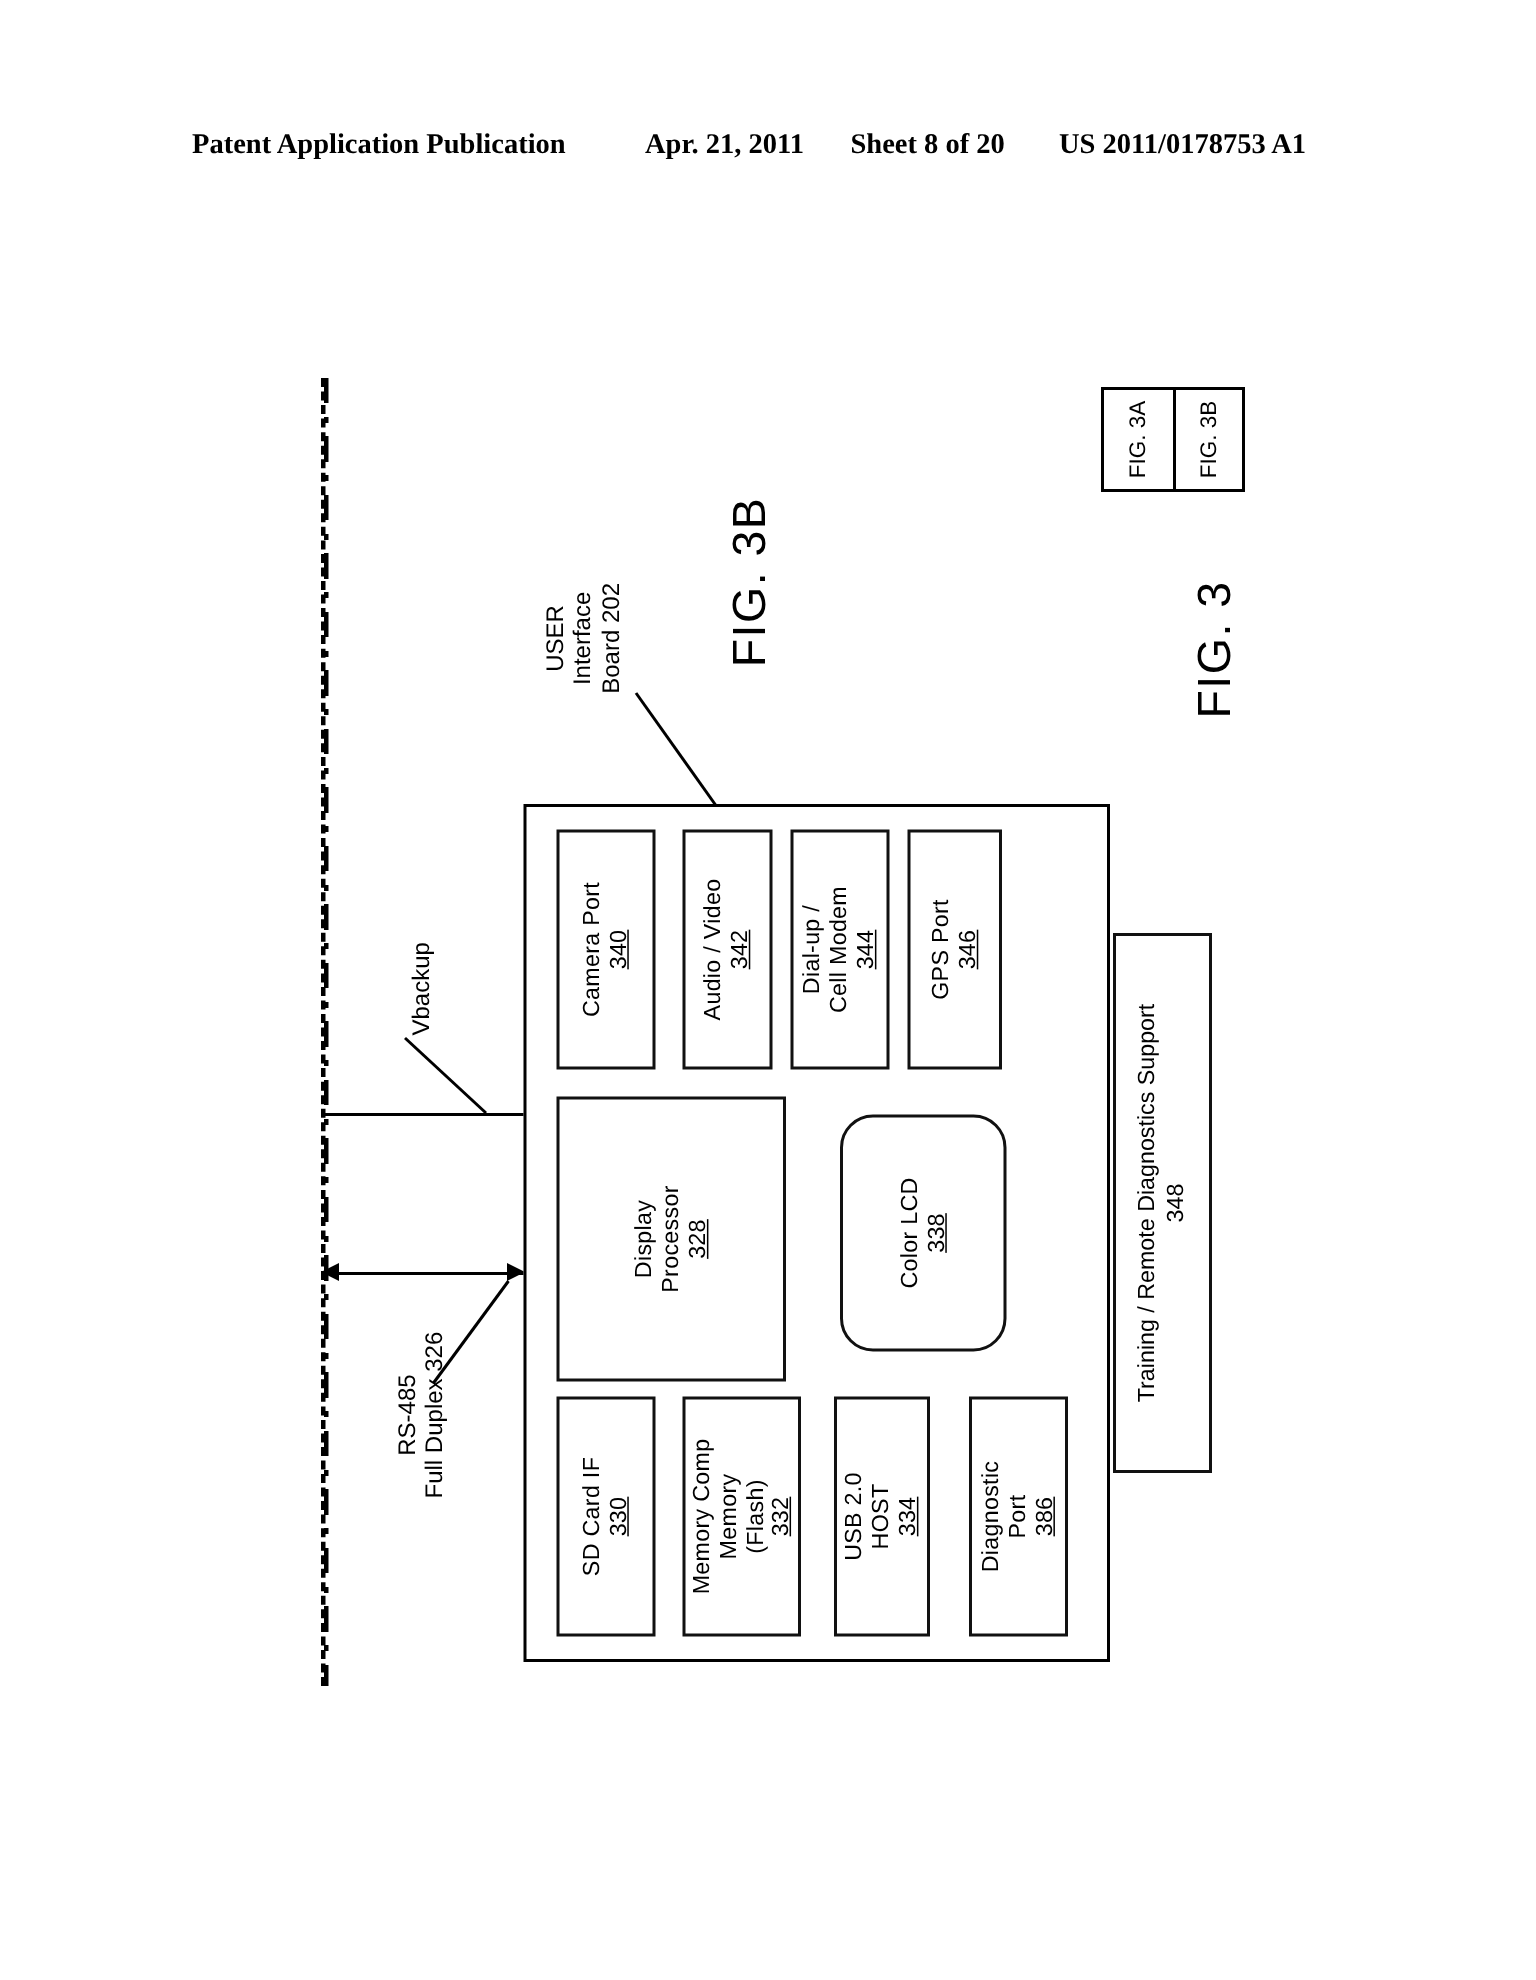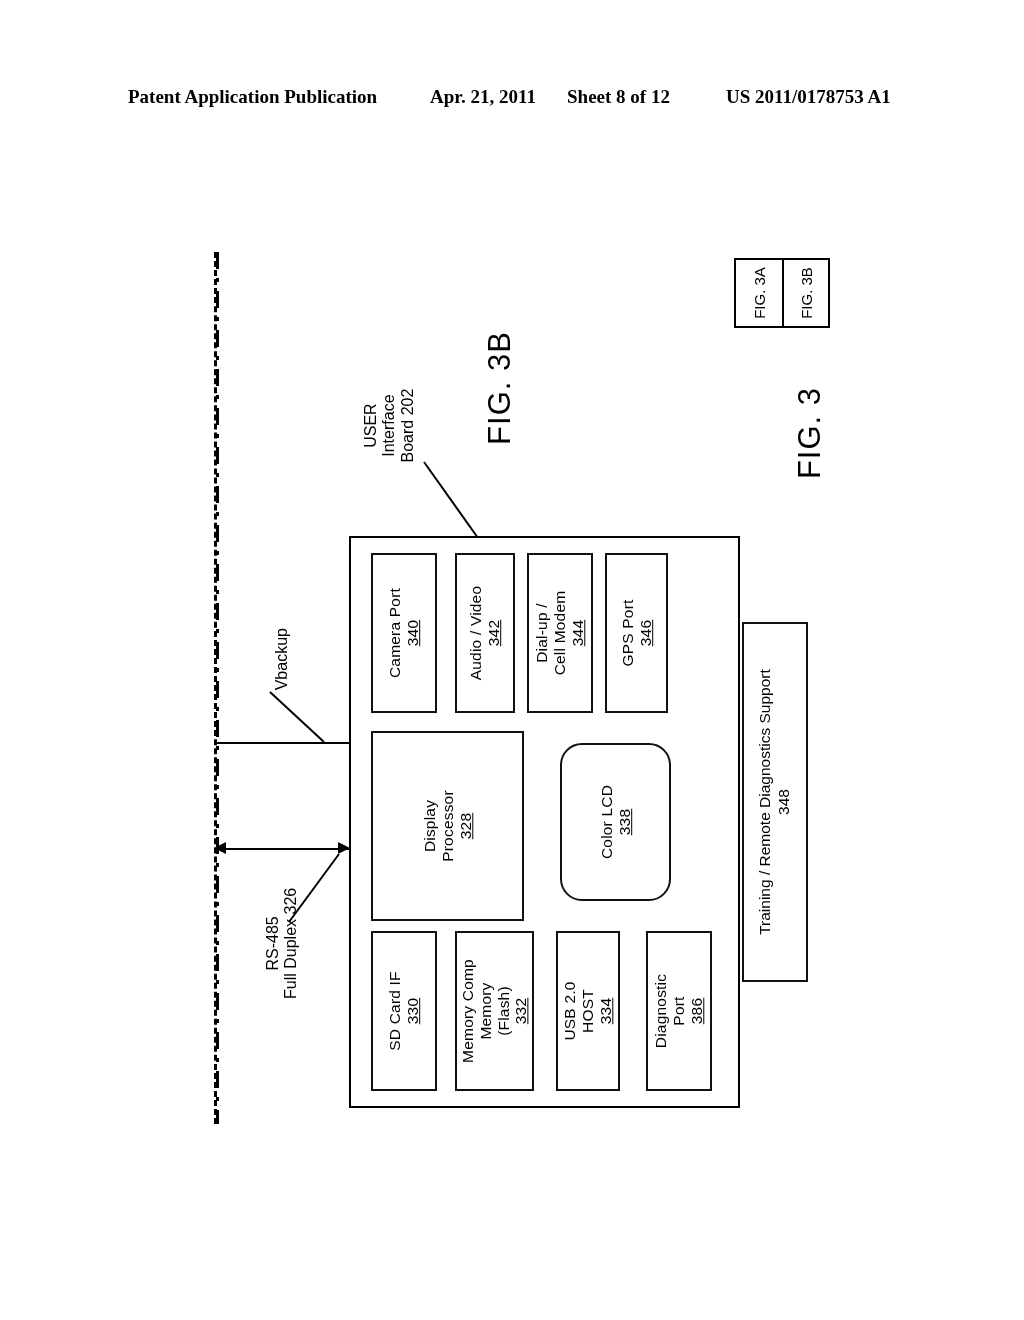--- a/index.html
+++ b/index.html
@@ -25,21 +25,21 @@
     height: 30px;
     font-family: "Liberation Serif", serif;
     font-weight: bold;
     font-size: 19px;
     letter-spacing: 0px;
     white-space: nowrap;
   }
   .hdr-pub   { position: absolute; left: 128px; top: 0; }
   .hdr-date  { position: absolute; left: 430px; top: 0; }
   .hdr-sheet { position: absolute; left: 567px; top: 0; }
-  .hdr-num   { position: absolute; left: 706px; top: 0; margin-left: 20px; }
+  .hdr-num   { position: absolute; left: 706px; top: 0; }
 
   
   .figure {
     position: absolute;
     left: 0; top: 0;
     width: 1024px; height: 1320px;
   }
 
   
   .board {
@@ -209,21 +209,21 @@
     white-space: nowrap;
     font-size: 15px;
   }
 </style>
 </head>
 <body>
 
 <div class="page-header">
   <span class="hdr-pub">Patent Application Publication</span>
   <span class="hdr-date">Apr. 21, 2011</span>
-  <span class="hdr-sheet">Sheet 8 of 12</span>
+  <span class="hdr-sheet">Sheet 8 of 20</span>
   <span class="hdr-num">US 2011/0178753 A1</span>
 </div>
 
 <div class="figure">
 
   <div class="dashdot"></div>
 
   <div class="hline" id="line-vbackup"></div>
   <svg class="leader" style="left:268px; top:690px; width:70px; height:56px;" viewBox="0 0 70 56">
     <line x1="2" y1="2" x2="56" y2="52" stroke="#000" stroke-width="2"></line>

